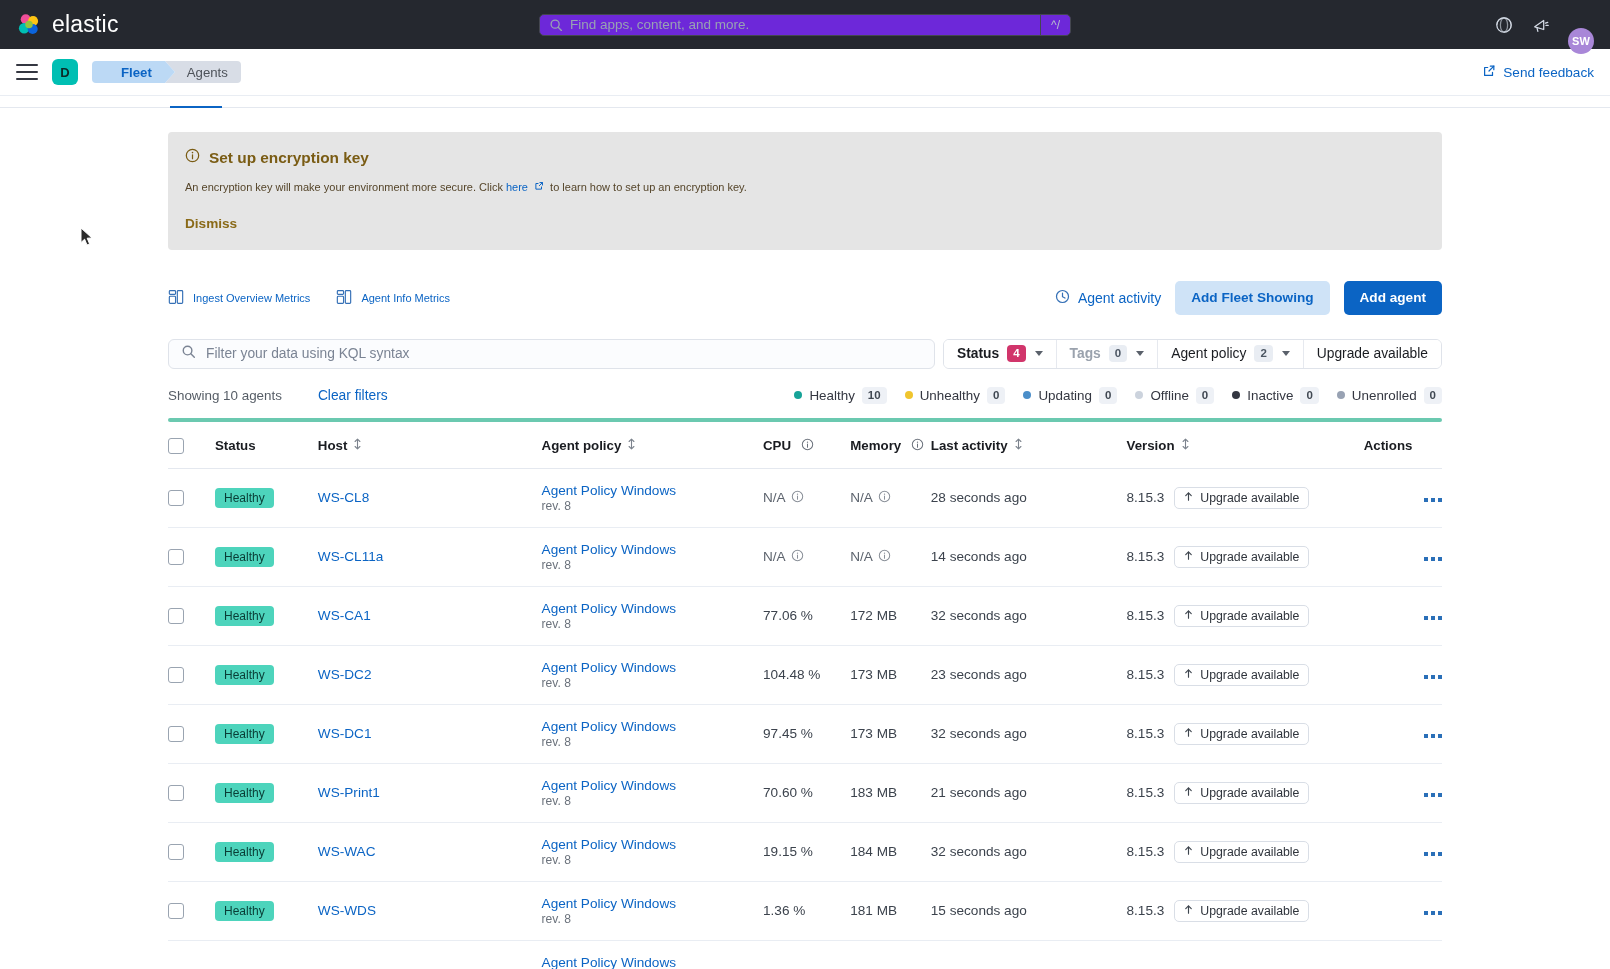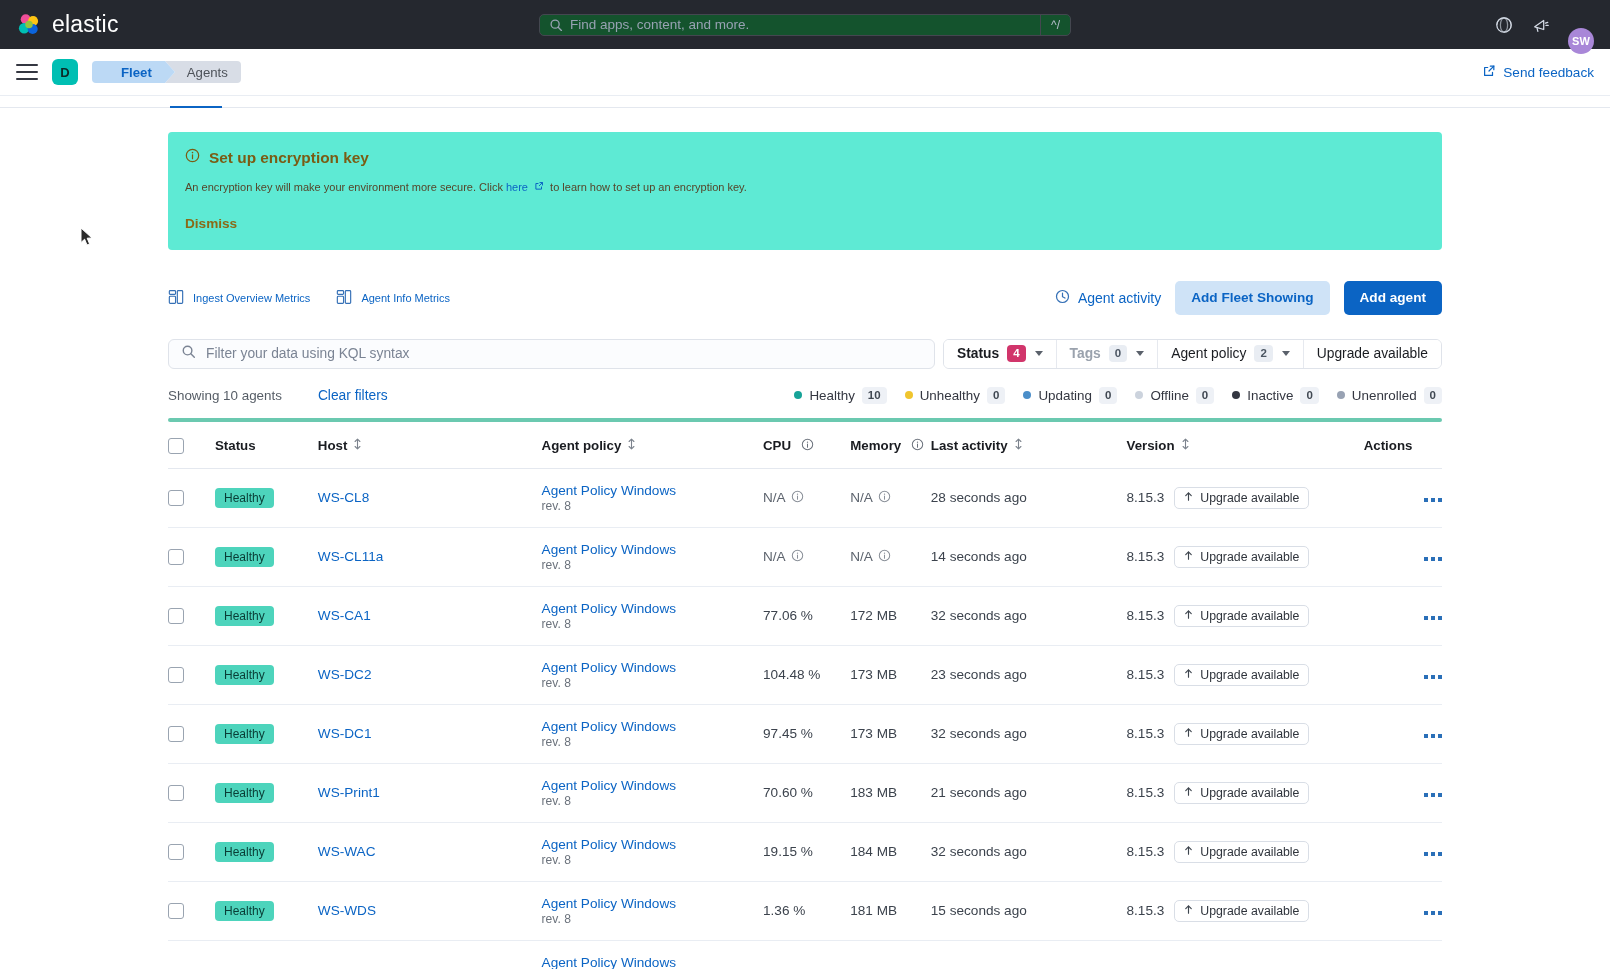--- a/index.html
+++ b/index.html
@@ -20,21 +20,21 @@
   .brand { display: flex; align-items: center; gap: 10px; }
   .brand-logo { width: 26px; height: 26px; position: relative; display:block; }
   .brand-name { color: #ffffff; font-size: 23px; letter-spacing: .2px; font-weight: 400; }
 
   .globalsearch-wrap {
     position: absolute; left: 50%; transform: translateX(-50%);
     width: 532px;
   }
   .globalsearch {
     display: flex; align-items: center;
-    height: 22px; background: #14532d;
+    height: 22px; background: #6d28d9;
     border: 1px solid #444750; border-radius: 5px;
     overflow: hidden;
   }
   .globalsearch .gs-icon { padding: 0 7px 0 9px; display:flex; align-items:center; }
   .globalsearch input {
     flex: 1; background: transparent; border: none; outline: none;
     color: #d4dae5; font-size: 13.5px; font-family: inherit; height: 100%;
   }
   .globalsearch input::placeholder { color: #98a2b3; }
   .gs-kbd {
@@ -103,21 +103,21 @@
     position: relative; background: #fff;
   }
   .tab-underline {
     position:absolute; left: 170px; bottom:-1px; width: 52px; height: 2px; background: #0b64c4;
   }
 
   .page { padding: 0 168px 0 168px; }
 
   
   .callout {
-    background: #5eead4; margin-top: 24px;
+    background: #e5e5e5; margin-top: 24px;
     padding: 16px 20px 18px 17px;
     border-radius: 4px; position: relative;
   }
   .callout-title {
     display: flex; align-items: center; gap: 9px;
     color: #7a5c14; font-size: 15.4px; font-weight: 700; margin-bottom: 12px;
   }
   .callout-body { color: #55452a; font-size: 11px; line-height: 1.5; }
   .callout-body a { color: #0b64c4; text-decoration: none; }
   .callout-dismiss {

